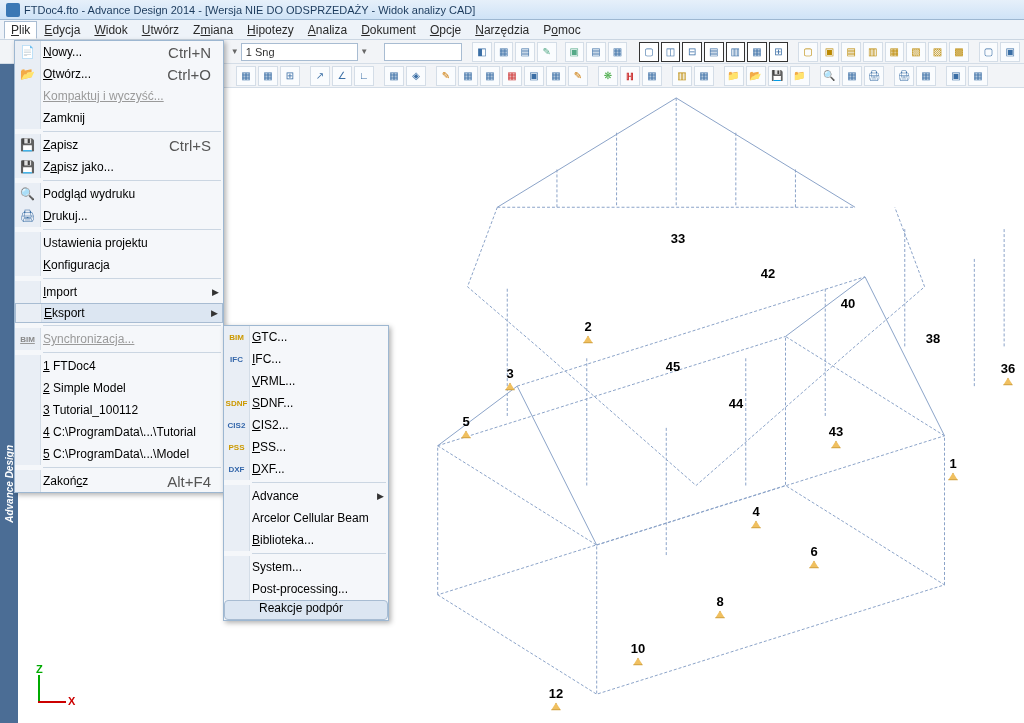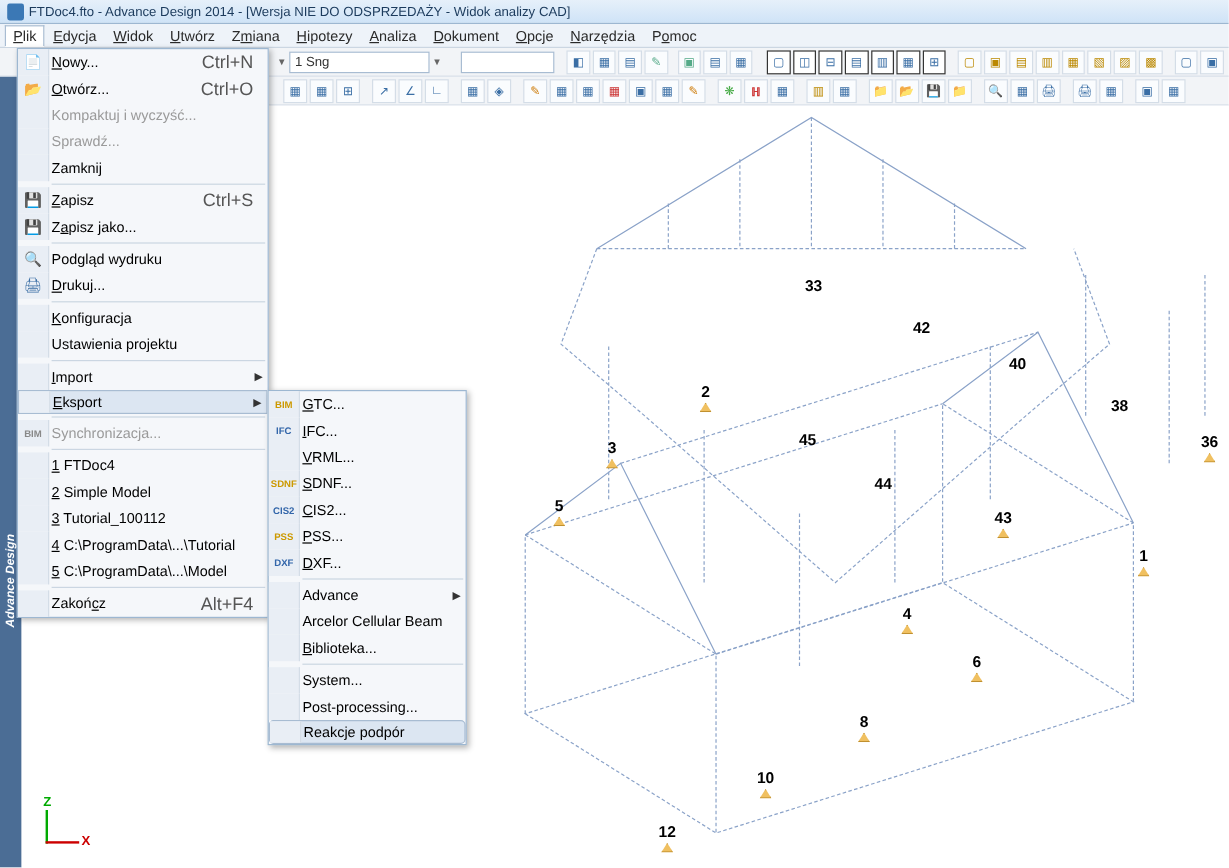--- a/index.html
+++ b/index.html
@@ -18,25 +18,25 @@
   
   .sidebar { position:absolute; left:0; top:64px; width:18px; bottom:0; background:#4b6d95; color:#fff; font-size:10px; display:flex; align-items:flex-end; justify-content:center; padding-bottom:200px;}
   .sidebar span { writing-mode: vertical-rl; transform: rotate(180deg); font-weight:bold; font-style:italic;}
   
   .menu { position:absolute; background:#f5f7fa; border:1px solid #9db7d1; box-shadow:2px 2px 5px rgba(0,0,0,.3); font-size:12px; z-index:100;}
   .menu .row { display:flex; align-items:center; height:22px; padding-right:12px; position:relative;}
   .menu .row .ic { width:26px; display:flex; align-items:center; justify-content:center; align-self:stretch; font-size:12px; color:#3a6ea5;}
   .menu .row .lbl { flex:1; padding-left:2px; white-space:nowrap;}
   .menu .row .sc { color:#555; padding-left:20px; font-size:15px;}
   .menu .row .arrow { position:absolute; right:4px; font-size:9px; color:#333;}
-  .menu .row.disabled { color:#9a9a9a; }
+  .menu .row.disabled { color:#9a9a9a;text-decoration:underline; }
   .menu .row.hover { background:#dce6f2; border:1px solid #a8bcd2; height:20px; }
   .menu .sep { height:1px; background:#cbd6e2; margin:2px 2px 2px 28px;}
   .menu .row u { text-decoration: underline; }
-  .menu .highlighted-red { border:2px solid #d11a1a; border-radius:4px; height:20px;}
+  .menu .highlighted-red { border:2px solid #d11a1a; border-radius:4px; height:20px;flex-direction:column;}
   
   .menu1 { left:14px; top:40px; width:210px; }
   .menu1 .row .ic { background:#e9eef5; border-right:1px solid #d4dde7; }
   .menu2 { left:223px; top:325px; width:166px; }
   .menu2 .row .ic { background:#e9eef5; border-right:1px solid #d4dde7; font-size:8px; font-weight:bold;}
   
   .canvas { position:absolute; left:18px; top:88px; right:0; bottom:0; background:#fff; }
   .axis { position:absolute; left:20px; bottom:20px; }
   .axis .z { position:absolute; bottom:0; left:0; width:2px; height:28px; background:#00aa00;}
   .axis .x { position:absolute; bottom:0; left:0; height:2px; width:28px; background:#cc0000;}
@@ -166,24 +166,20 @@
     </div>
   <div class="row">
       <div class="ic">📂</div>
       <div class="lbl"><u>O</u>twórz...</div>
       <div class="sc">Ctrl+O</div>
     </div>
   <div class="row disabled">
       <div class="ic"></div>
       <div class="lbl">Kompaktuj i wyczyść...</div>
     </div>
-  <div class="row disabled">
-      <div class="ic"></div>
-      <div class="lbl">Sprawdź...</div>
-    </div>
   <div class="row">
       <div class="ic"></div>
       <div class="lbl">Zamknij</div>
     </div>
   <div class="sep"></div>
   <div class="row">
       <div class="ic">💾</div>
       <div class="lbl"><u>Z</u>apisz</div>
       <div class="sc">Ctrl+S</div>
     </div>
@@ -196,25 +192,25 @@
       <div class="ic">🔍</div>
       <div class="lbl">Podgląd wydruku</div>
     </div>
   <div class="row">
       <div class="ic">🖨</div>
       <div class="lbl"><u>D</u>rukuj...</div>
     </div>
   <div class="sep"></div>
   <div class="row">
       <div class="ic"></div>
+      <div class="lbl">Ustawienia projektu</div>
+    </div>
+  <div class="row">
+      <div class="ic"></div>
       <div class="lbl"><u>K</u>onfiguracja</div>
-    </div>
-  <div class="row">
-      <div class="ic"></div>
-      <div class="lbl">Ustawienia projektu</div>
     </div>
   <div class="sep"></div>
   <div class="row">
       <div class="ic"></div>
       <div class="lbl"><u>I</u>mport</div>
       <div class="arrow">▶</div>
     </div>
   <div class="row hover">
       <div class="ic"></div>
       <div class="lbl"><u>E</u>ksport</div>

